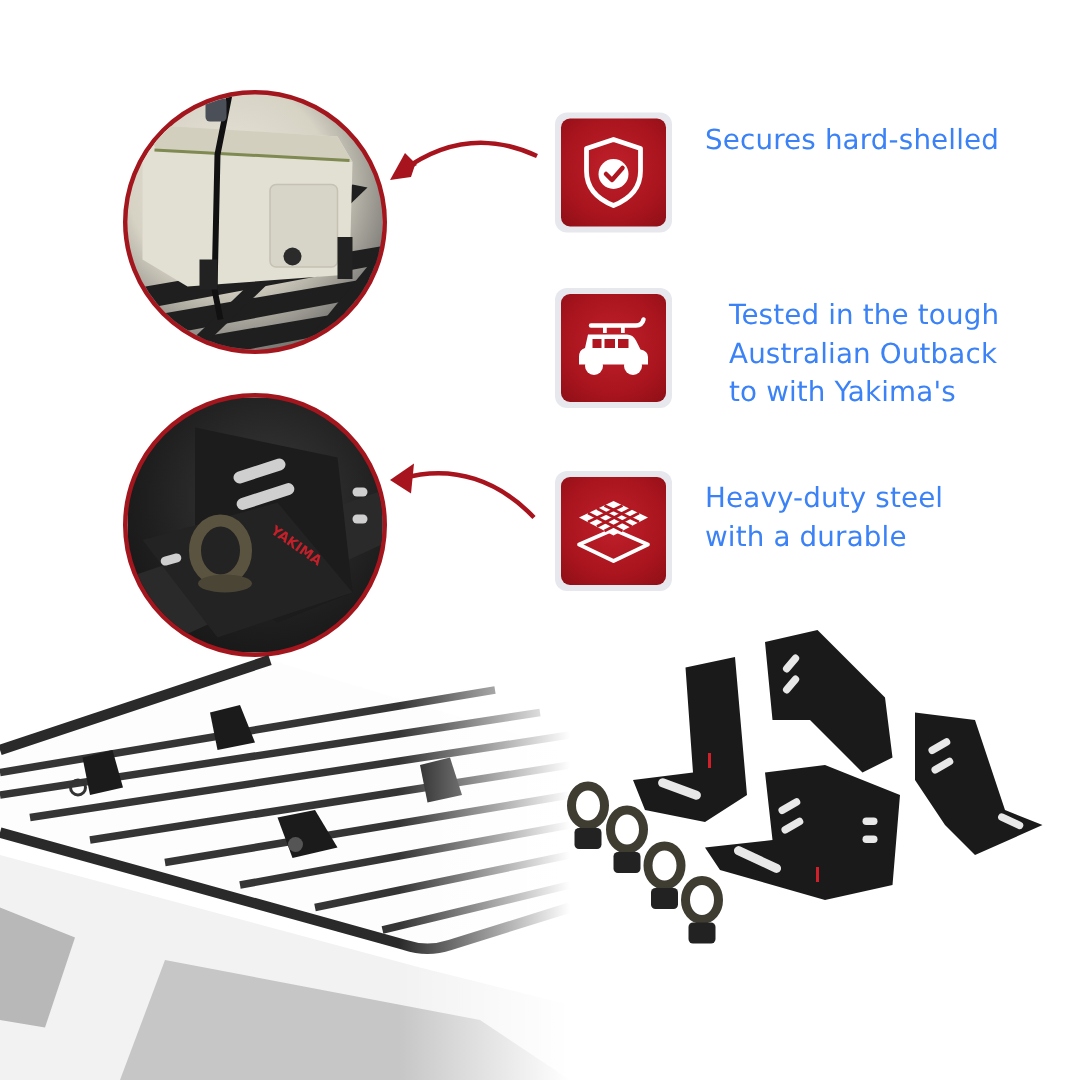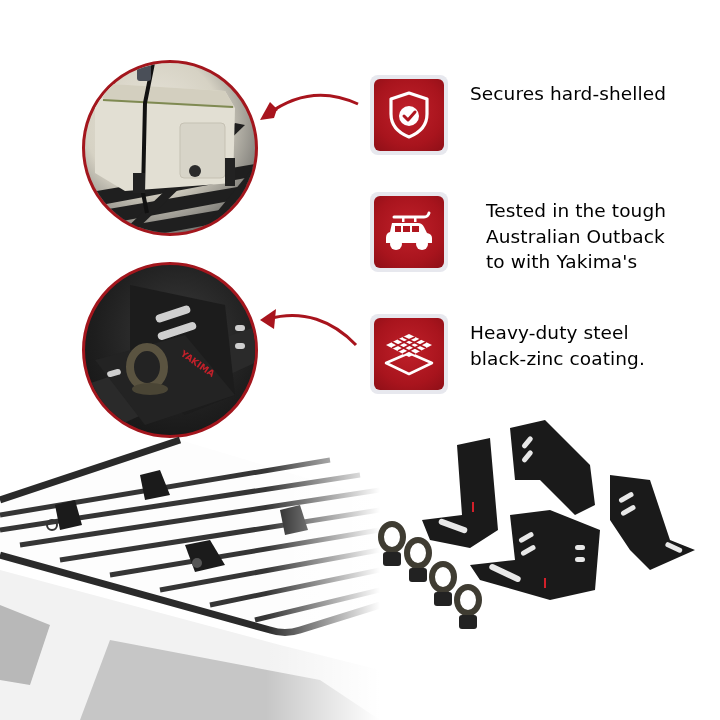--- a/index.html
+++ b/index.html
@@ -16,21 +16,21 @@
   .badge {
     width: 78px; height: 80px; border-radius: 8px; background: #e7e8ee;
     display: flex; align-items: center; justify-content: center; flex: none;
   }
   .badge-inner {
     width: 70px; height: 72px; border-radius: 6px;
     background: radial-gradient(circle at 50% 45%, #c0202a 0%, #a8141d 65%, #8d0f17 100%);
     display: flex; align-items: center; justify-content: center;
   }
   .feature-text {
-    margin-left: 22px; margin-top: 6px; color: #000000;
+    margin-left: 22px; margin-top: 6px; color: #3b82f6;
     font-size: 18.5px; line-height: 25.5px; width: 240px; letter-spacing: 0.1px;
   }
   .feature-text span { display: block; white-space: nowrap; }
 
   #feature-1 { top: 75px; }
   #feature-2 { top: 192px; gap: 16px; }
   #feature-3 { top: 314px; }
 
   .arrow { position: absolute; }
 
@@ -142,21 +142,21 @@
           <line x1="21" y1="6" x2="44" y2="17"></line>
           <line x1="33" y1="6" x2="10" y2="17"></line>
           <line x1="39" y1="8" x2="16" y2="20"></line>
           <line x1="44" y1="11" x2="21" y2="23"></line>
         </g>
       </svg>
     </div>
   </div>
   <div class="feature-text">
     <span>Heavy-duty steel</span>
-    <span>black-zinc coating.</span>
+    <span>with a durable</span>
   </div>
 </div>
 
 <div id="rack-scene">
   <svg width="380" height="290" viewBox="0 0 380 290">
     <defs>
       <linearGradient id="fadeR" x1="0" x2="1" y1="0" y2="0">
         <stop offset="0" stop-color="#fff" stop-opacity="0"></stop>
         <stop offset="0.7" stop-color="#fff" stop-opacity="0"></stop>
         <stop offset="1" stop-color="#fff" stop-opacity="1"></stop>

